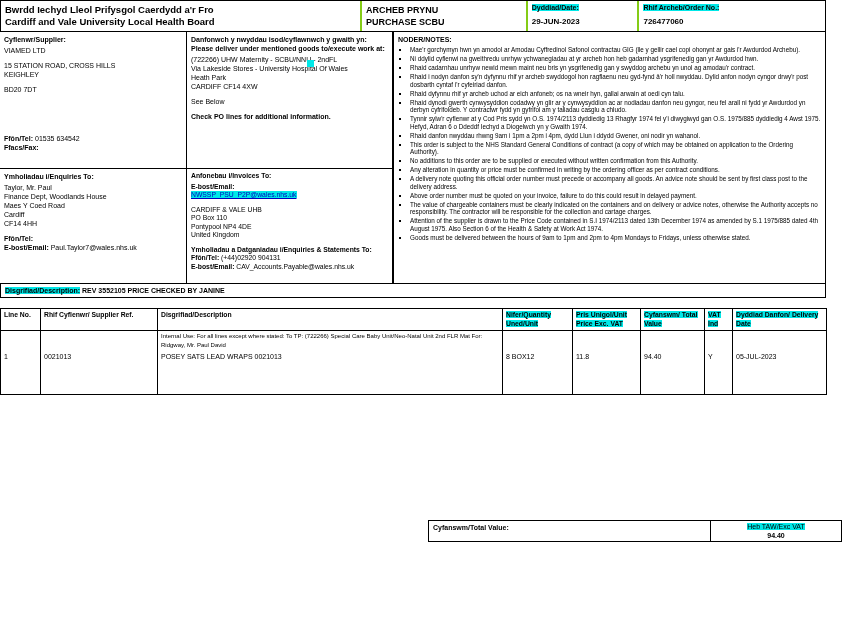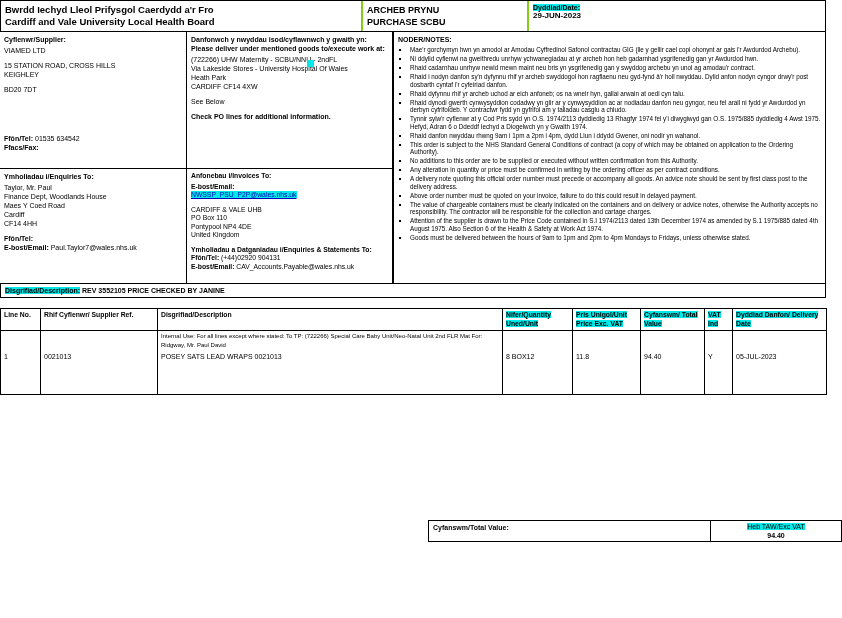--- a/index.html
+++ b/index.html
@@ -14,21 +14,21 @@
 
   
   .hdr-row { display:flex; width:826px; border:1px solid #000; }
   .hdr-cell { border-left:2px solid #84cc16; padding:3px 4px; }
   .hdr-cell:first-child { border-left:none; }
   .hdr-org   { width:360px; font-size:9.5px; font-weight:bold; line-height:12px; }
   .hdr-doc   { width:166px; font-size:9px;  font-weight:bold; line-height:12px; }
   .hdr-date  { width:112px; font-size:7px; }
   .hdr-order { width:188px; font-size:7px; }
   .hdr-label { font-weight:bold; display:inline-block; }
-  .hdr-value { font-weight:bold; font-size:8px; }
+  .hdr-value { font-weight:bold; font-size:8px; margin-top:6px; }
 
   
   .band2 { display:flex; width:826px; }
   .box { border:1px solid #000; border-top:none; padding:3px 4px; font-size:7px; line-height:9px; position:relative; overflow:hidden; }
   .colA .box, .colB .box { border-left:none; }
   .colA { width:187px; } .colB { width:206px; } .colC { width:433px; }
   .colB .box, .colC .box { }
   .box-supplier { height:137px; display:flex; flex-direction:column; padding-bottom:16px; }
   .box-delivery { height:137px; }
   .box-enquiries { height:115px; }
@@ -70,20 +70,24 @@
       <div>Bwrdd Iechyd Lleol Prifysgol Caerdydd a'r Fro</div>
       <div>Cardiff and Vale University Local Health Board</div>
     </div>
     <div class="hdr-cell hdr-doc">
       <div>ARCHEB PRYNU</div>
       <div>PURCHASE SCBU</div>
     </div>
     <div class="hdr-cell hdr-date">
       <span class="hdr-label hl">Dyddiad/Date:</span>
       <div class="hdr-value">29-JUN-2023</div>
+    </div>
+    <div class="hdr-cell hdr-order">
+      <span class="hdr-label hl">Rhif Archeb/Order No.:</span>
+      <div class="hdr-value">726477060</div>
     </div>
   </div>
 
   <div class="band2">
     <div class="colA">
       <div class="box box-supplier">
         <div class="sect-label">Cyflenwr/Supplier:</div>
         <div>VIAMED LTD</div>
         <div class="blank-sm"></div>
         <div>15 STATION ROAD, CROSS HILLS</div>

